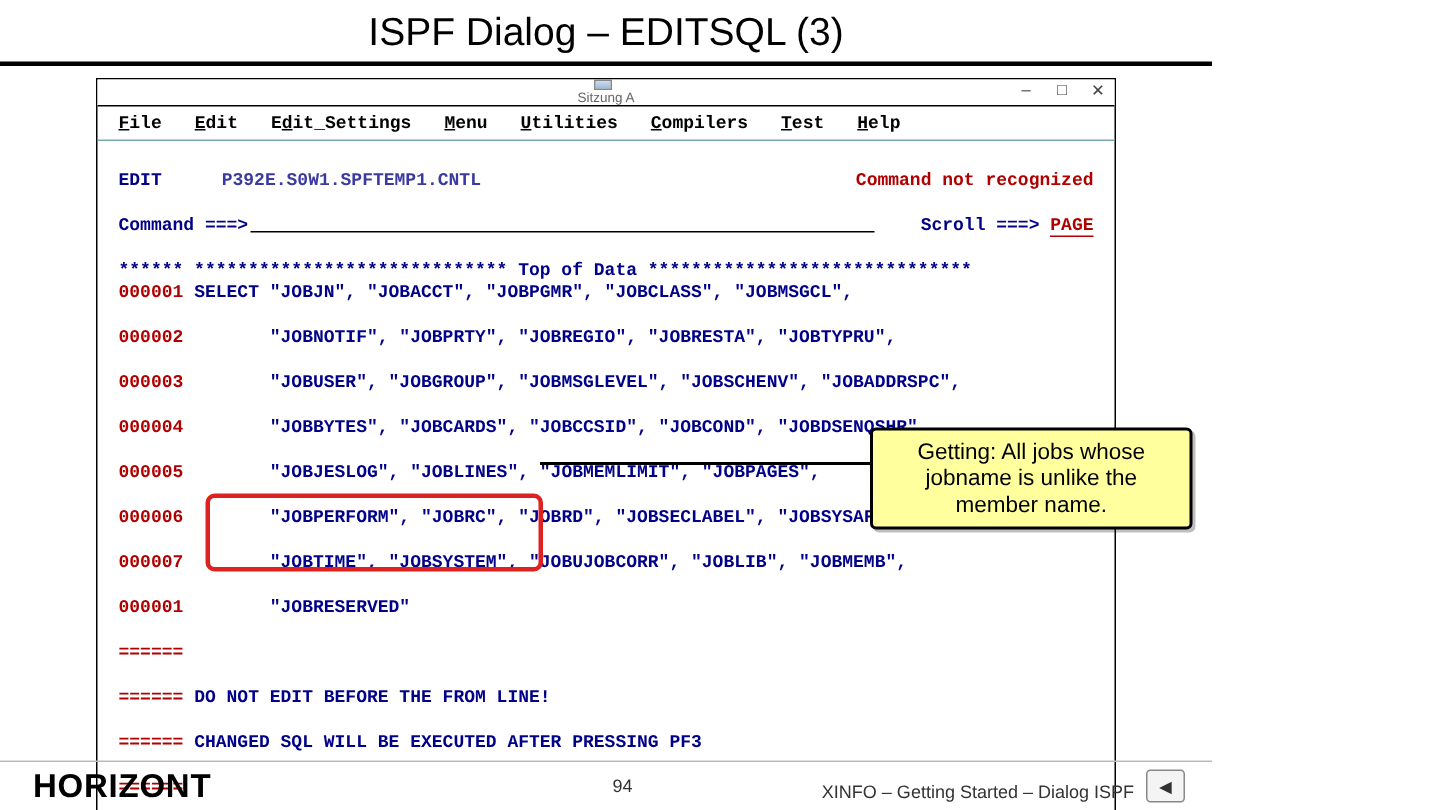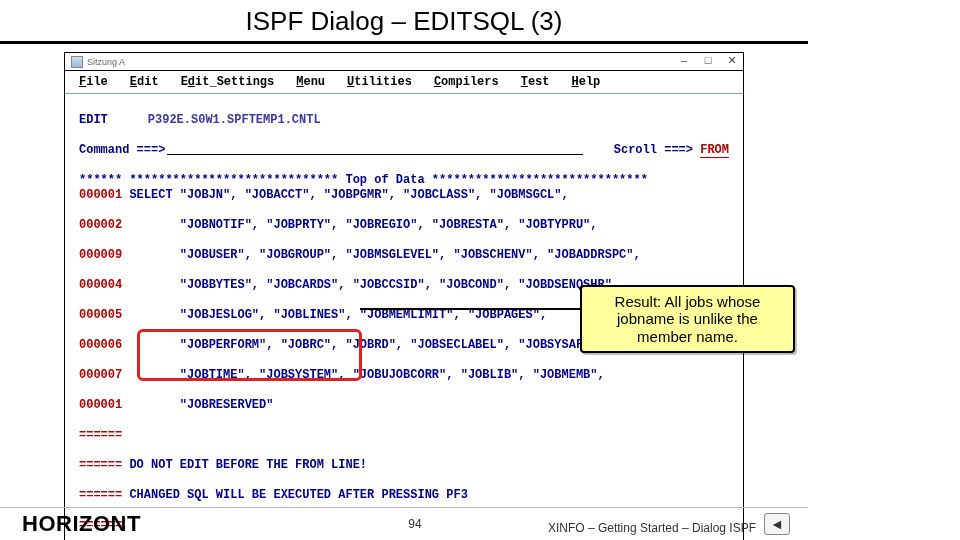--- a/index.html
+++ b/index.html
@@ -1,21 +1,21 @@
 <!DOCTYPE html>
 <html><head>
 <meta charset="utf-8">
 <style>
   * { margin: 0; padding: 0; box-sizing: border-box; }
   html, body { width: 960px; height: 540px; font-family: Arial, sans-serif; background: #fff; overflow: hidden; }
   .slide { width: 808px; height: 540px; position: relative; }
   .title { font-size: 26px; text-align: center; padding: 6px 0 2px 0; color: #000; }
   .title-rule { height: 0; border-top: 3px solid #000; margin: 2px 0 8px 0; }
   .terminal-wrap { margin: 6px 64px 0 64px; border: 1px solid #000; background: #fff; position: relative; }
-  .title-bar { height: 18px; background: #fff; border-bottom: 1px solid #000; display: flex; align-items: center; padding: 0 6px; font-size: 9px; color: #666; position: relative; }
+  .title-bar { height: 18px; background: #fff; border-bottom: 1px solid #000; display: flex; align-items: center; padding: 0 6px; font-size: 9px; color: #666; position: relative; flex-direction: column; }
   .title-bar .tb-icon { width: 12px; height: 12px; background: linear-gradient(#cde, #9bd); border: 1px solid #888; margin-right: 4px; }
   .title-bar .tb-right { position: absolute; right: 4px; top: 1px; display: flex; gap: 10px; font-size: 11px; color: #444; font-family: 'Segoe UI', Arial; }
   .tb-right span { display: inline-block; width: 14px; text-align: center; }
   .menu-bar { padding: 4px 14px 4px 14px; font-family: 'Courier New', monospace; font-size: 12px; font-weight: bold; color: #000; display: flex; gap: 22px; }
   .menu-item u { text-decoration: underline; }
   .sep { border-top: 1px solid #7aa; margin: 0; }
   .body { padding: 4px 14px 6px 14px; font-family: 'Courier New', monospace; font-size: 12px; font-weight: bold; line-height: 15px; white-space: pre; color: #008; }
   .hdr-row { display: flex; }
   .hdr-left { color: #008; }
   .hdr-ds { color: #3a3aa0; margin-left: 40px; }
@@ -62,47 +62,47 @@
       <span class="menu-item">E<u>d</u>it_Settings</span>
       <span class="menu-item"><u>M</u>enu</span>
       <span class="menu-item"><u>U</u>tilities</span>
       <span class="menu-item"><u>C</u>ompilers</span>
       <span class="menu-item"><u>T</u>est</span>
       <span class="menu-item"><u>H</u>elp</span>
     </div>
     <div class="sep"></div>
 
     <div class="body">
-<div class="hdr-row"><span class="hdr-left">EDIT</span><span class="hdr-ds">P392E.S0W1.SPFTEMP1.CNTL</span></div>
-<div class="cmd-row"><span class="cmd-label">Command ===&gt;</span> <span class="cmd-input"></span><span class="scroll-lbl"><span>Scroll ===&gt;</span> <span class="scroll-val">FROM</span></span></div>
+<div class="hdr-row"><span class="hdr-left">EDIT</span><span class="hdr-ds">P392E.S0W1.SPFTEMP1.CNTL</span><span class="hdr-err">Command not recognized</span></div>
+<div class="cmd-row"><span class="cmd-label">Command ===&gt;</span> <span class="cmd-input"></span><span class="scroll-lbl"><span>Scroll ===&gt;</span> <span class="scroll-val">PAGE</span></span></div>
 <span class="line">****** ***************************** Top of Data ******************************</span>
 <div class="line"><span class="ln-num">000001 </span><span>SELECT "JOBJN", "JOBACCT", "JOBPGMR", "JOBCLASS", "JOBMSGCL",</span></div>
 <div class="line"><span class="ln-num">000002 </span><span>       "JOBNOTIF", "JOBPRTY", "JOBREGIO", "JOBRESTA", "JOBTYPRU",</span></div>
-<div class="line"><span class="ln-num">000009 </span><span>       "JOBUSER", "JOBGROUP", "JOBMSGLEVEL", "JOBSCHENV", "JOBADDRSPC",</span></div>
+<div class="line"><span class="ln-num">000003 </span><span>       "JOBUSER", "JOBGROUP", "JOBMSGLEVEL", "JOBSCHENV", "JOBADDRSPC",</span></div>
 <div class="line"><span class="ln-num">000004 </span><span>       "JOBBYTES", "JOBCARDS", "JOBCCSID", "JOBCOND", "JOBDSENQSHR",</span></div>
 <div class="line"><span class="ln-num">000005 </span><span>       "JOBJESLOG", "JOBLINES", "JOBMEMLIMIT", "JOBPAGES",</span></div>
 <div class="line"><span class="ln-num">000006 </span><span>       "JOBPERFORM", "JOBRC", "JOBRD", "JOBSECLABEL", "JOBSYSAFF",</span></div>
 <div class="line"><span class="ln-num">000007 </span><span>       "JOBTIME", "JOBSYSTEM", "JOBUJOBCORR", "JOBLIB", "JOBMEMB",</span></div>
 <div class="line"><span class="ln-num">000001 </span><span>       "JOBRESERVED"</span></div>
 <div class="line"><span class="ln-eq">======</span></div>
 <div class="line"><span class="ln-eq">====== </span><span>DO NOT EDIT BEFORE THE FROM LINE!</span></div>
 <div class="line"><span class="ln-eq">====== </span><span>CHANGED SQL WILL BE EXECUTED AFTER PRESSING PF3</span></div>
 <div class="line"><span class="ln-eq">======</span></div>
 
 
 
 
     </div>
 
     <div class="highlight-frame" style="left:72px; top:276px; width:225px; height:52px;"></div>
   </div>
 
   <div class="callout-line" style="left:360px; top:308px; width:220px;"></div>
   <div class="callout" style="left:580px; top:285px; width:215px;">
-    <div>Result: All jobs whose</div>
+    <div>Getting: All jobs whose</div>
     <div>jobname is unlike the</div>
     <div>member name.</div>
   </div>
 
   <div class="footer-rule"></div>
   <div class="footer">
     <span class="brand">HORIZONT</span>
     <span class="pagenum">94</span>
     <span class="foot-right">
       <span>XINFO – Getting Started – Dialog ISPF</span>

